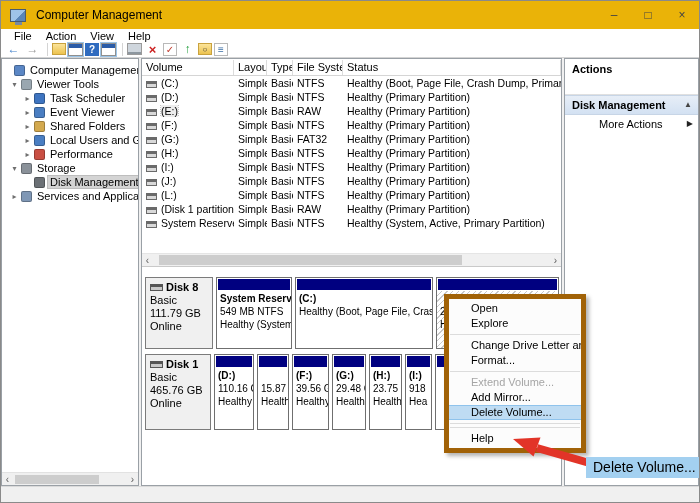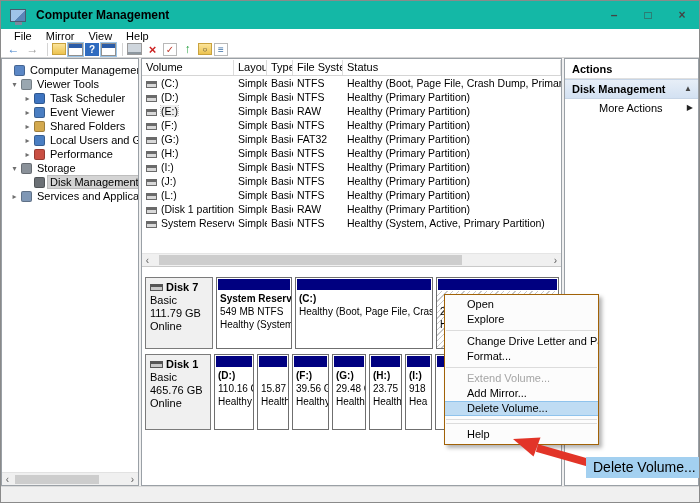--- a/index.html
+++ b/index.html
@@ -1,21 +1,21 @@
 <!DOCTYPE html>
 <html><head>
 <meta charset="utf-8">
 <style>
   * { box-sizing: border-box; margin: 0; padding: 0; }
   html,body { width:700px; height:503px; }
   body { font-family: "Liberation Sans", "DejaVu Sans", sans-serif; font-size: 11px; color:#000; }
   .window { position:relative; width:700px; height:503px; background:#fff; border:1px solid #8a8a8a; overflow:hidden; }
 
   
-  .titlebar { height:28px; display:flex; align-items:center; background:#14b8a6;font-weight:bold; }
+  .titlebar { height:28px; display:flex; align-items:center; background:#eab308; }
   .app-icon { width:16px; height:13px; margin:0 6px 0 9px; border:1px solid #4a5b6e;
               background:linear-gradient(135deg,#9fc3e8 0 60%,#5b86b8 60%); position:relative; }
   .app-icon::after { content:""; position:absolute; left:4px; bottom:-4px; width:7px; height:3px; background:#7b8aa0; }
   .title-text { font-size:12px; padding-left:4px; }
   .win-controls { margin-left:auto; display:flex; height:100%; }
   .win-btn { width:34px; height:100%; display:flex; align-items:center; justify-content:center;
              color:#444; font-size:12px; }
 
   
   .menubar { height:14px; display:flex; align-items:center; padding-left:6px; background:#fff; }
@@ -86,33 +86,33 @@
   .part-body { flex:1; padding:1px 3px; font-size:10px; line-height:13px; white-space:nowrap; overflow:hidden; }
   .p-name { font-weight:bold; min-height:13px; }
   .part.hatched .part-body { background:repeating-linear-gradient(135deg,#ffffff 0 3px,#c8c8c8 3px 4px); }
 
   .legend { height:16px; background:#f0f0f0; border-top:1px solid #cfcfcf; display:flex; align-items:center; padding-left:5px; }
   .lg-item { display:flex; align-items:center; margin-right:8px; }
   .swatch { width:9px; height:9px; margin-right:4px; border:1px solid #333; }
 
   
   .actions-pane { width:135px; display:flex; flex-direction:column; }
-  .ap-header { height:20px; line-height:20px; font-weight:bold; padding-left:7px; border-bottom:1px solid #e0e0e0; }
+  .ap-header { height:36px; line-height:20px; font-weight:bold; padding-left:7px; border-bottom:1px solid #e0e0e0; }
   .ap-section { height:20px; line-height:20px; font-weight:bold; padding-left:7px;
                 background:linear-gradient(#e7eef7,#d3e1f2); border-top:1px solid #c7d5e6; border-bottom:1px solid #c7d5e6;
                 display:flex; align-items:center; }
   .ap-collapse { margin-left:auto; margin-right:6px; font-size:8px; color:#444; }
   .ap-more { height:18px; line-height:18px; padding-left:34px; display:flex; align-items:center; }
   .ap-more-arrow { margin-left:auto; margin-right:5px; font-size:8px; color:#222; }
 
   .bottom-strip { height:18px; background:#f0f0f0; border-top:1px solid #dadada; }
 
   
-  .cmenu { position:absolute; left:443px; top:293px; width:155px; background:#fcfcfc;
-           border:1px solid #a16207; box-shadow:3px 3px 4px rgba(0,0,0,.3); padding:2px 0; z-index:10; }
+  .cmenu { position:absolute; left:443px; top:293px; width:142px; background:#fcfcfc;
+           border:5px solid #a16207; box-shadow:3px 3px 4px rgba(0,0,0,.3); padding:2px 0; z-index:10; }
   .cmi { height:15px; line-height:15px; padding-left:22px; white-space:nowrap; overflow:hidden; }
   .cmi.disabled { color:#a5a5a5; }
   .cmi.highlighted { background:#bfdcf3; border-top:1px solid #8fc3ec; border-bottom:1px solid #8fc3ec; line-height:13px; }
   .cmi.separator { height:0; border-top:1px solid #dcdcdc; margin:3px 1px; padding:0; }
 
   
   .callout { position:absolute; left:585px; top:456px; background:#a3d0f0; padding:2px 7px 3px 7px;
              font-size:14px; z-index:12; white-space:nowrap; }
   .anno-arrow { position:absolute; left:506px; top:431px; z-index:11; }
 </style>
@@ -131,21 +131,21 @@
         <span class="win-btn">□</span>
 
         <span class="win-btn">×</span>
       </div>
   </div>
 
   <div class="menubar">
 
       <span class="menu-item">File</span>
 
-      <span class="menu-item">Mirror</span>
+      <span class="menu-item">Action</span>
 
       <span class="menu-item">View</span>
 
       <span class="menu-item">Help</span>
     </div>
 
   <div class="toolbar">
 
       <span class="tbtn blue">←</span>
 
@@ -356,21 +356,21 @@
         <span class="thumb" style="margin-left:6px;"></span>
         <span class="sb-arrow sb-right">›</span>
       </div>
 
       <div class="graphic">
 
         <div class="disk-row">
           <div class="disk-label">
             <div class="disk-name">
                 <span class="disk-ic"></span>
-                <span>Disk 7</span>
+                <span>Disk 8</span>
               </div>
             <div>Basic</div>
             <div>111.79 GB</div>
             <div>Online</div>
           </div>
           <div class="parts">
 
               <div class="part" style="width: 76px;">
                 <div class="part-top"></div>
                 <div class="part-body">

